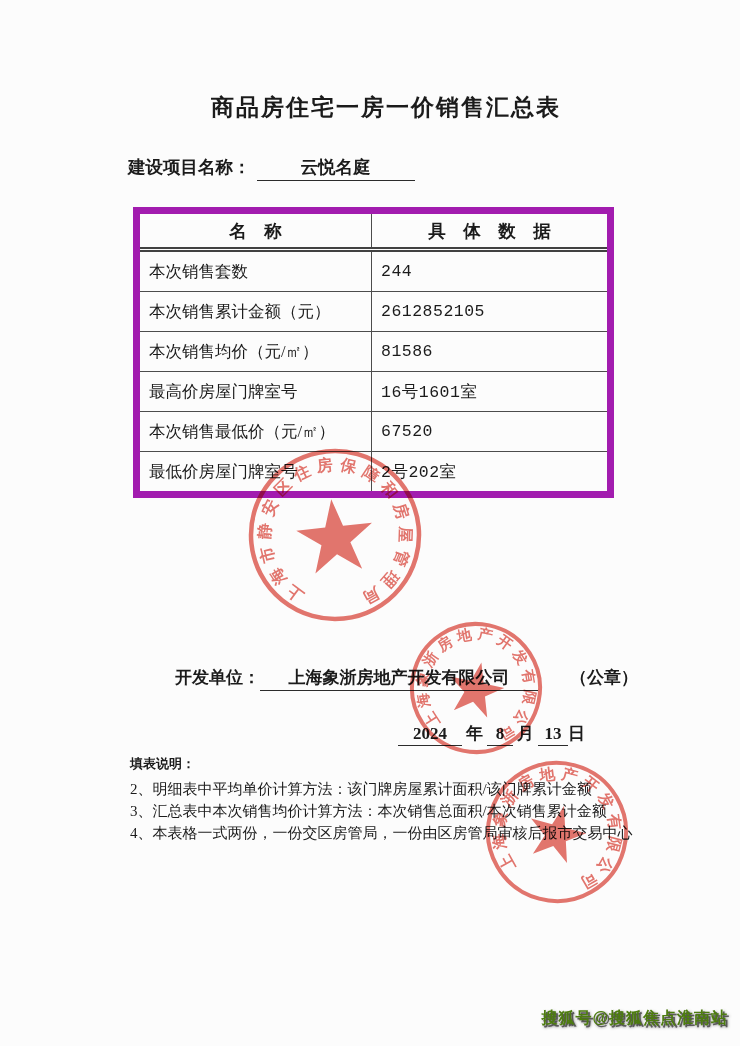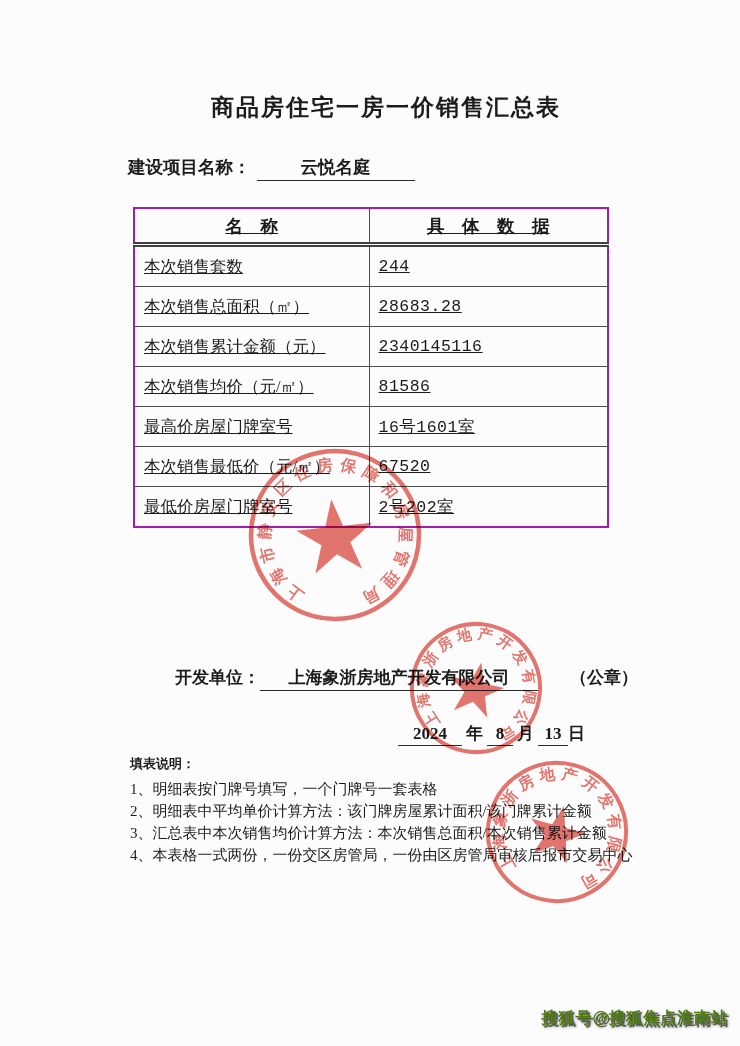--- a/index.html
+++ b/index.html
@@ -34,21 +34,21 @@
     position:absolute;left:133px;top:207px;width:474px;
     border-collapse:collapse;table-layout:fixed;
     background:transparent;
   }
   table.summary col.c1{width:235px;}
   table.summary col.c2{width:239px;}
   table.summary th,table.summary td{
     border:1.2px solid #4c4c4c;
     padding:0 0 0 9px;vertical-align:middle;
   }
-  table.summary{border:2px solid #a21caf;text-decoration:underline;}
+  table.summary{border:7px solid #a21caf;}
   table.summary th{
     height:33px;font-size:17.5px;font-weight:bold;
     text-align:center;padding:0;
     border-bottom:5px double #414141;
   }
   table.summary td{height:39px;font-size:16.5px;}
   td.val{
     font-family:"Liberation Mono","DejaVu Sans Mono",monospace;
     font-size:16px;letter-spacing:0.5px;
   }
@@ -129,26 +129,22 @@
     <tbody>
         <tr>
       <th>名　称</th>
       <th>具　体　数　据</th>
     </tr>
     <tr>
       <td>本次销售套数</td>
       <td class="val">244</td>
     </tr>
     <tr>
-      <td>本次销售总面积（㎡）</td>
-      <td class="val">28683.28</td>
-    </tr>
-    <tr>
       <td>本次销售累计金额（元）</td>
-      <td class="val">2340145116</td>
+      <td class="val">2612852105</td>
     </tr>
     <tr>
       <td>本次销售均价（元/㎡）</td>
       <td class="val">81586</td>
     </tr>
     <tr>
       <td>最高价房屋门牌室号</td>
       <td class="val">16号1601室</td>
     </tr>
     <tr>
@@ -165,21 +161,20 @@
   <div class="dev-line">
     <span>开发单位：</span><span class="dev-underline">上海象浙房地产开发有限公司</span><span class="seal-note">（公章）</span>
   </div>
 
   <div class="date-line">
     <span class="date-seg date-year">2024</span><span class="date-sep">年</span><span class="date-seg date-month">8</span><span class="date-sep">月</span><span class="date-seg date-day">13</span><span>日</span>
   </div>
 
   <div class="notes-title">填表说明：</div>
   <div class="notes-list">
-    <div class="note-item">1、明细表按门牌号填写，一个门牌号一套表格</div>
     <div class="note-item">2、明细表中平均单价计算方法：该门牌房屋累计面积/该门牌累计金额</div>
     <div class="note-item">3、汇总表中本次销售均价计算方法：本次销售总面积/本次销售累计金额</div>
     <div class="note-item">4、本表格一式两份，一份交区房管局，一份由区房管局审核后报市交易中心</div>
   </div>
 
   <svg class="stamp stamp-gov" width="200" height="200" viewBox="-100 -100 200 200">
     <g transform="rotate(-6)">
       <circle r="84" fill="none" stroke-width="4.5" stroke="#dd4f45"></circle>
       <defs>
         <path id="arc-gov" d="M 0,65 A 65,65 0 1,1 0,-65 A 65,65 0 1,1 0,65"></path>

